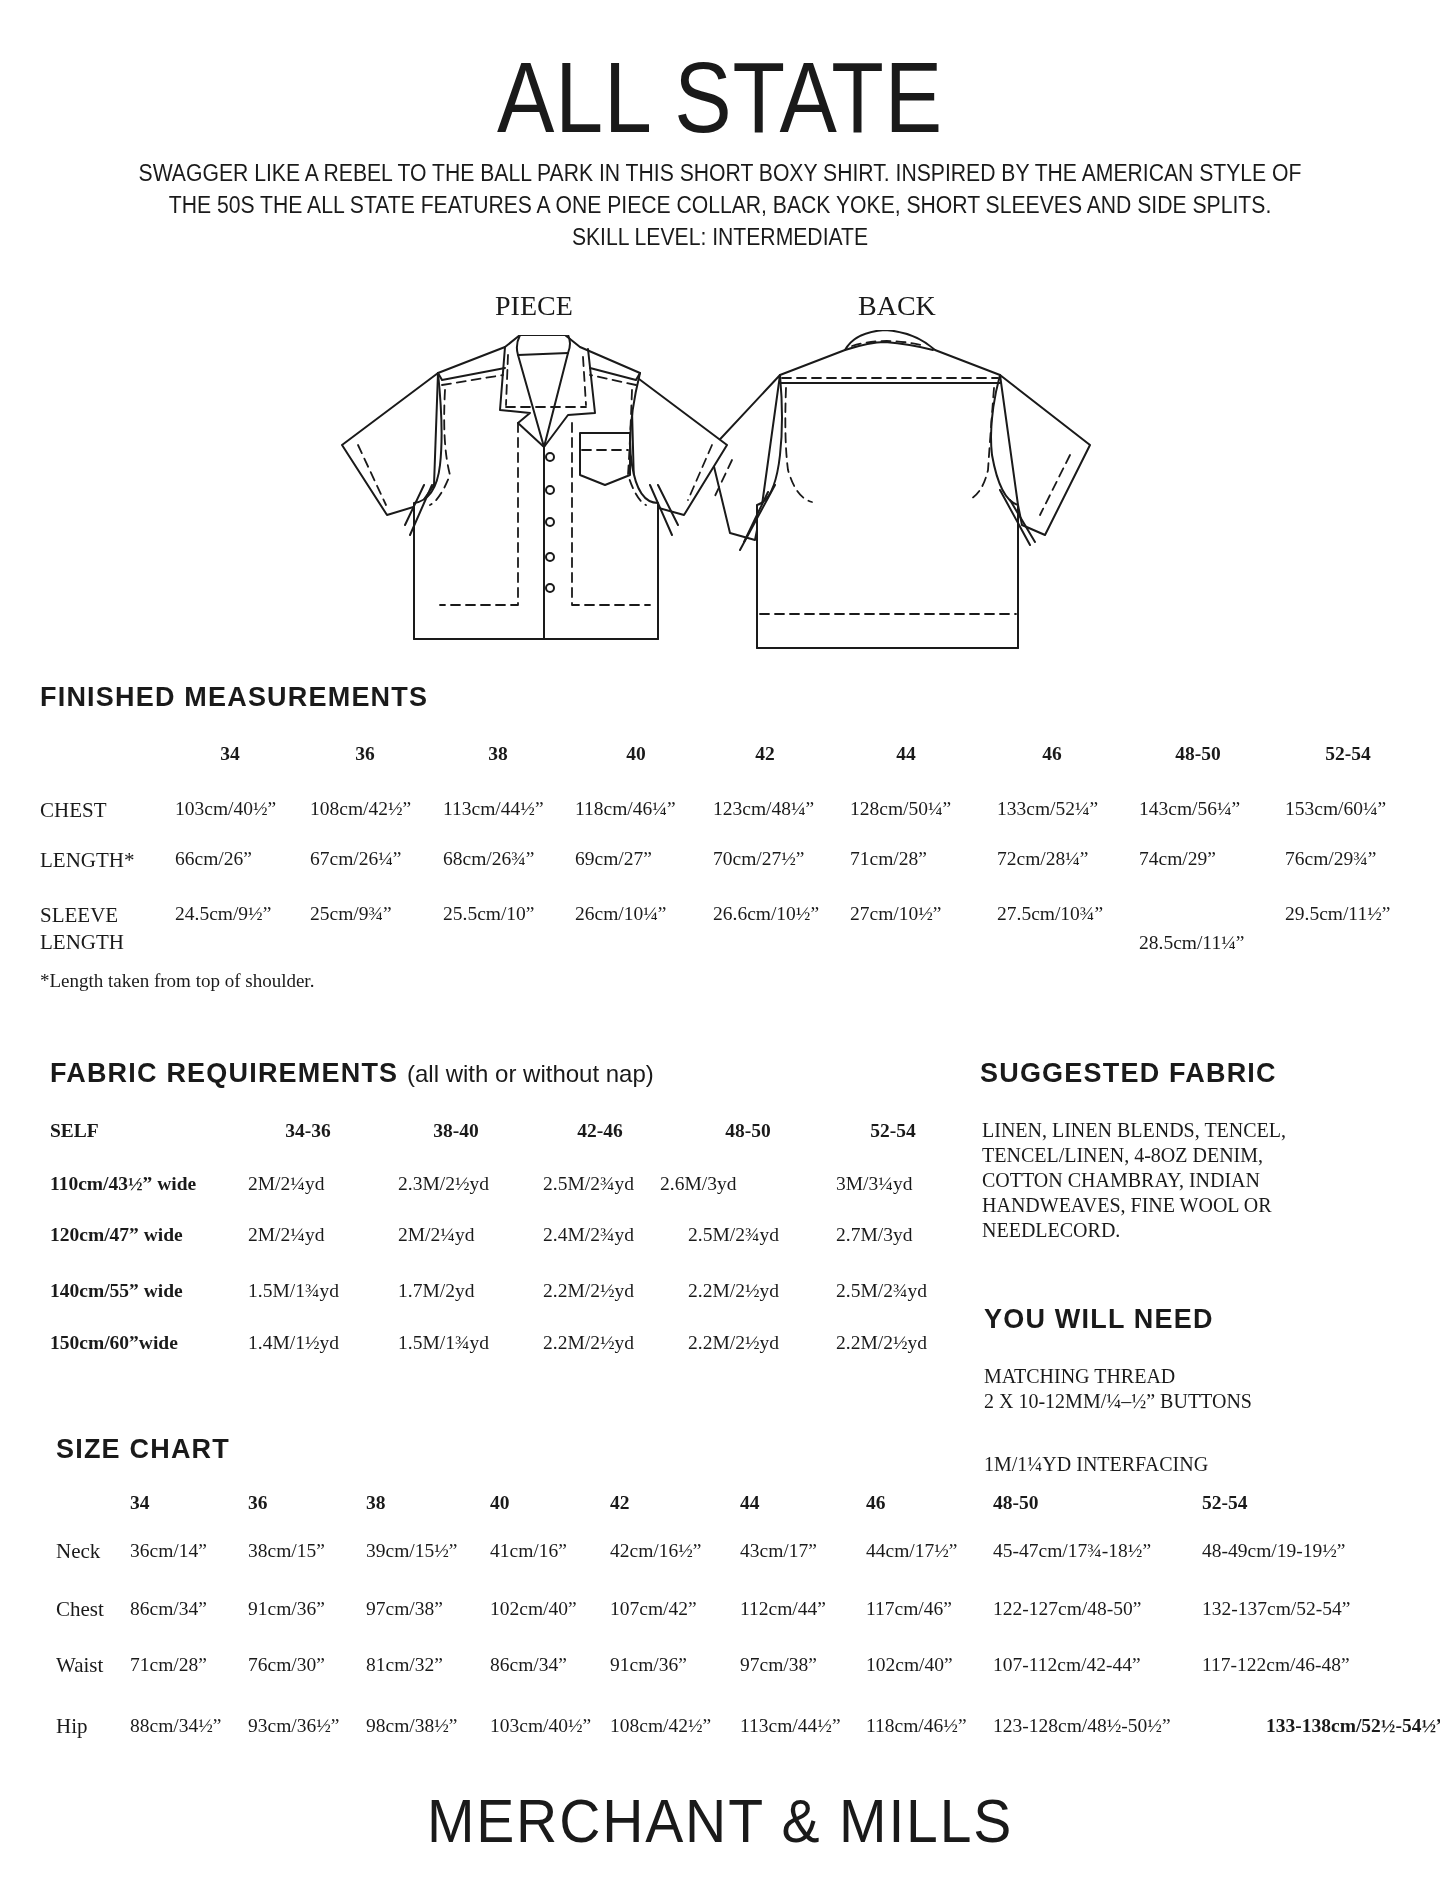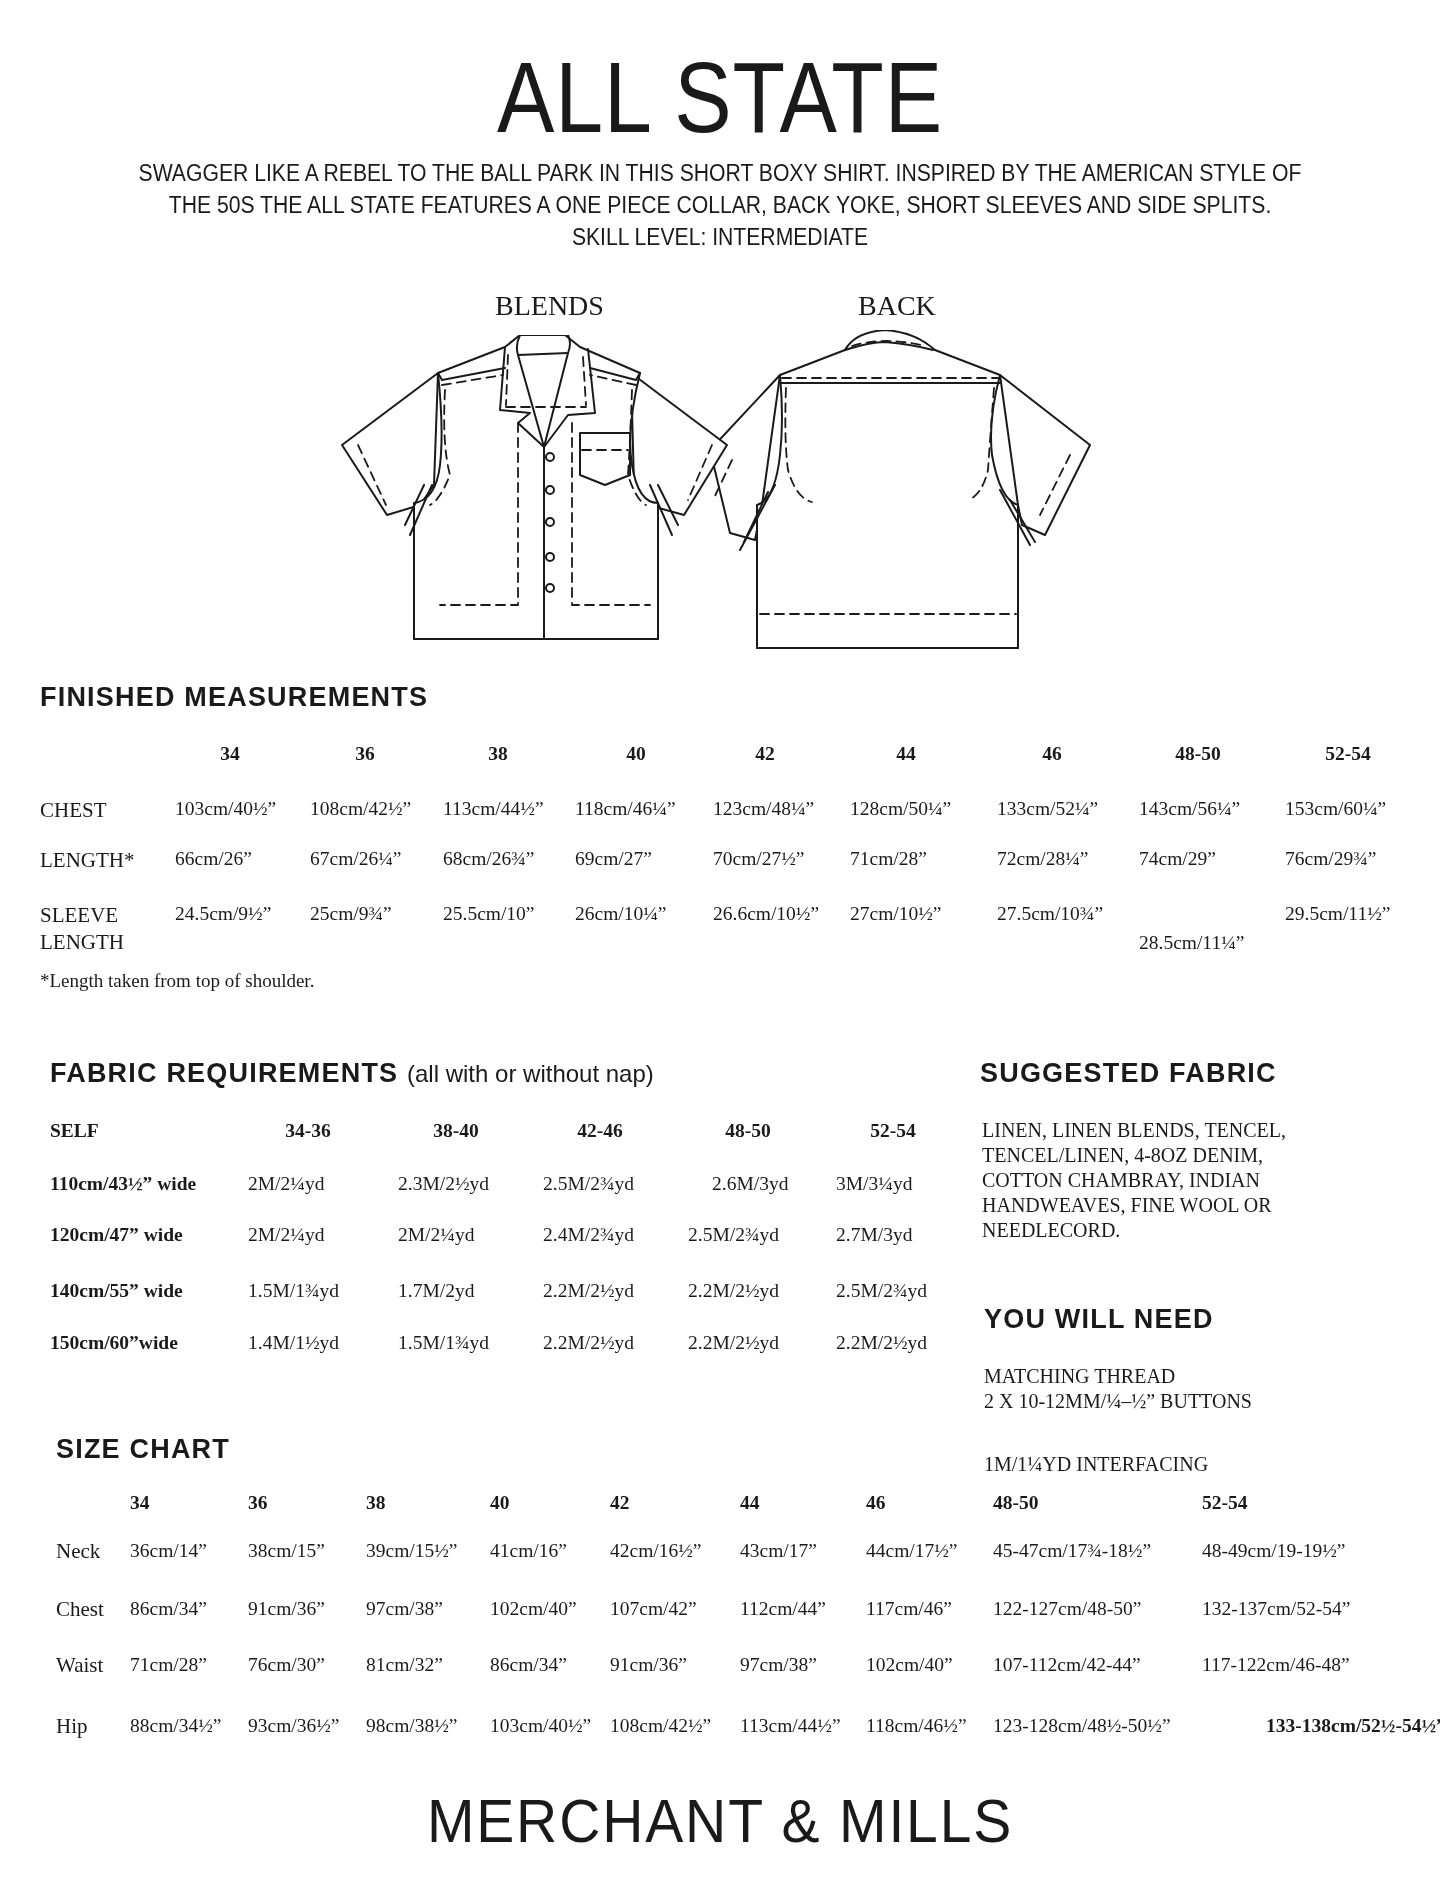--- a/index.html
+++ b/index.html
@@ -25,21 +25,21 @@
   svg.shirt .fillw { fill:#ffffff; }
 </style>
 </head>
 <body>
 
 <div class="abs sans title">ALL STATE</div>
 <div class="abs sans desc" style="top:160px;">SWAGGER LIKE A REBEL TO THE BALL PARK IN THIS SHORT BOXY SHIRT. INSPIRED BY THE AMERICAN STYLE OF</div>
 <div class="abs sans desc" style="top:192px;">THE 50S THE ALL STATE FEATURES A ONE PIECE COLLAR, BACK YOKE, SHORT SLEEVES AND SIDE SPLITS.</div>
 <div class="abs sans desc" style="top:224px;">SKILL LEVEL: INTERMEDIATE</div>
 
-<div class="abs serif view-label" style="left:495px; top:290px;">BLENDS</div>
+<div class="abs serif view-label" style="left:495px; top:290px;">PIECE</div>
 <div class="abs serif view-label" style="left:858px; top:290px;">BACK</div>
 
 <svg class="shirt" style="left:700px; top:330px;" width="420" height="330" viewBox="0 0 420 330">
   <g>
 
     <path class="fillw" d="M80 45 L10 120 L30 203 L55 210 L62 175 Z"></path>
 
     <path class="fillw" d="M300 45 L390 115 L345 205 L322 195 L318 175 Z"></path>
 
     <path class="fillw" d="M80 45 L145 20 Q155 2 185 0 Q215 2 235 20 L300 45 Q288 90 292 125 Q300 170 318 175 L318 318 L57 318 L57 175 Q75 170 80 125 Q84 90 80 45 Z"></path>
@@ -164,21 +164,21 @@
     <div class="abs serif colh" style="left: 50px; top: 1120px;">SELF</div>
     <div class="abs serif colh" style="left: 308px; top: 1120px; transform: translateX(-50%);">34-36</div>
     <div class="abs serif colh" style="left: 456px; top: 1120px; transform: translateX(-50%);">38-40</div>
     <div class="abs serif colh" style="left: 600px; top: 1120px; transform: translateX(-50%);">42-46</div>
     <div class="abs serif colh" style="left: 748px; top: 1120px; transform: translateX(-50%);">48-50</div>
     <div class="abs serif colh" style="left: 893px; top: 1120px; transform: translateX(-50%);">52-54</div>
     <div class="abs serif fab-rowh" style="left: 50px; top: 1173px;">110cm/43½” wide</div>
     <div class="abs serif cell" style="left: 248px; top: 1173px;">2M/2¼yd</div>
     <div class="abs serif cell" style="left: 398px; top: 1173px;">2.3M/2½yd</div>
     <div class="abs serif cell" style="left: 543px; top: 1173px;">2.5M/2¾yd</div>
-    <div class="abs serif cell" style="left: 712px; top: 1173px;">2.6M/3yd</div>
+    <div class="abs serif cell" style="left: 660px; top: 1173px;">2.6M/3yd</div>
     <div class="abs serif cell" style="left: 836px; top: 1173px;">3M/3¼yd</div>
     <div class="abs serif fab-rowh" style="left: 50px; top: 1224px;">120cm/47” wide</div>
     <div class="abs serif cell" style="left: 248px; top: 1224px;">2M/2¼yd</div>
     <div class="abs serif cell" style="left: 398px; top: 1224px;">2M/2¼yd</div>
     <div class="abs serif cell" style="left: 543px; top: 1224px;">2.4M/2¾yd</div>
     <div class="abs serif cell" style="left: 688px; top: 1224px;">2.5M/2¾yd</div>
     <div class="abs serif cell" style="left: 836px; top: 1224px;">2.7M/3yd</div>
     <div class="abs serif fab-rowh" style="left: 50px; top: 1280px;">140cm/55” wide</div>
     <div class="abs serif cell" style="left: 248px; top: 1280px;">1.5M/1¾yd</div>
     <div class="abs serif cell" style="left: 398px; top: 1280px;">1.7M/2yd</div>

